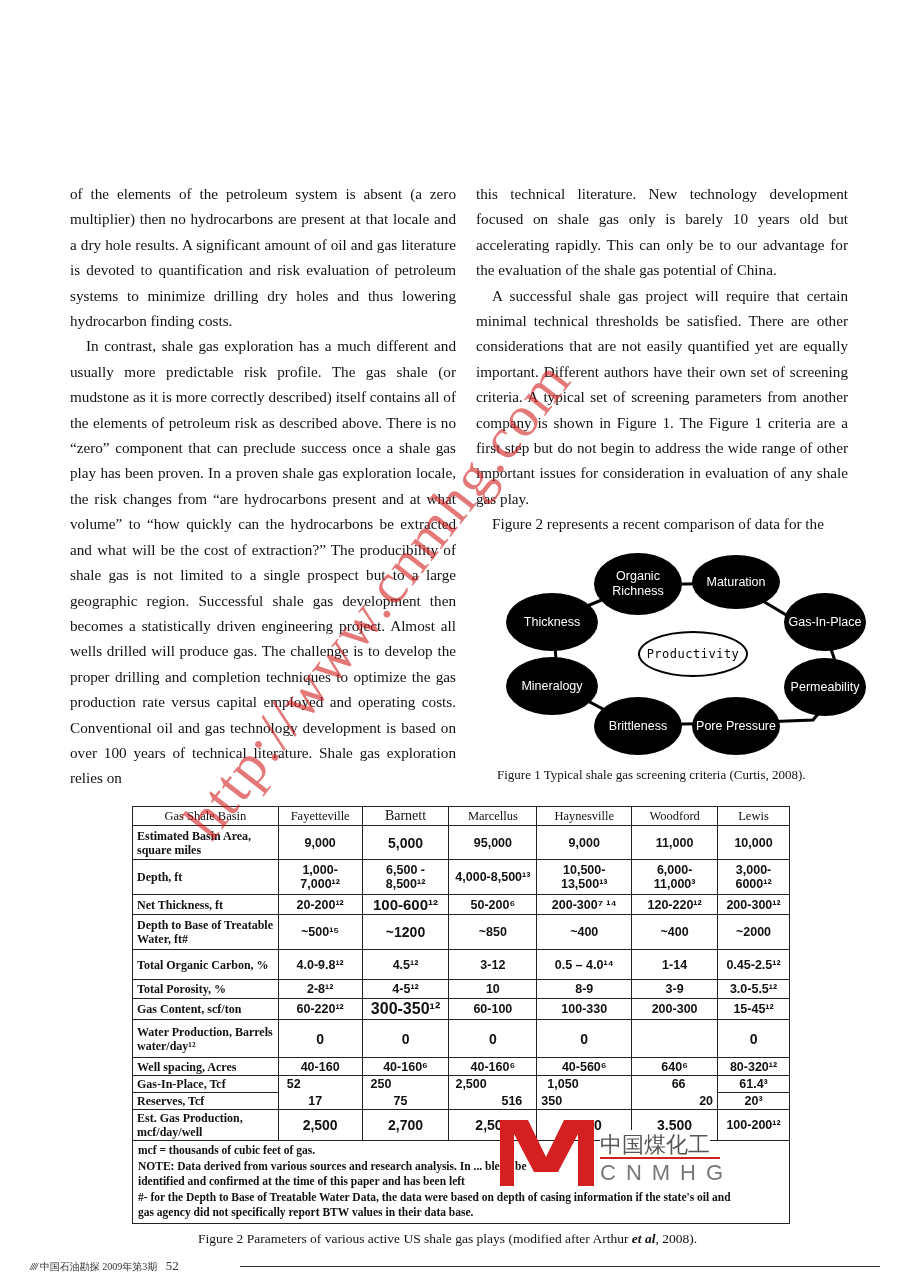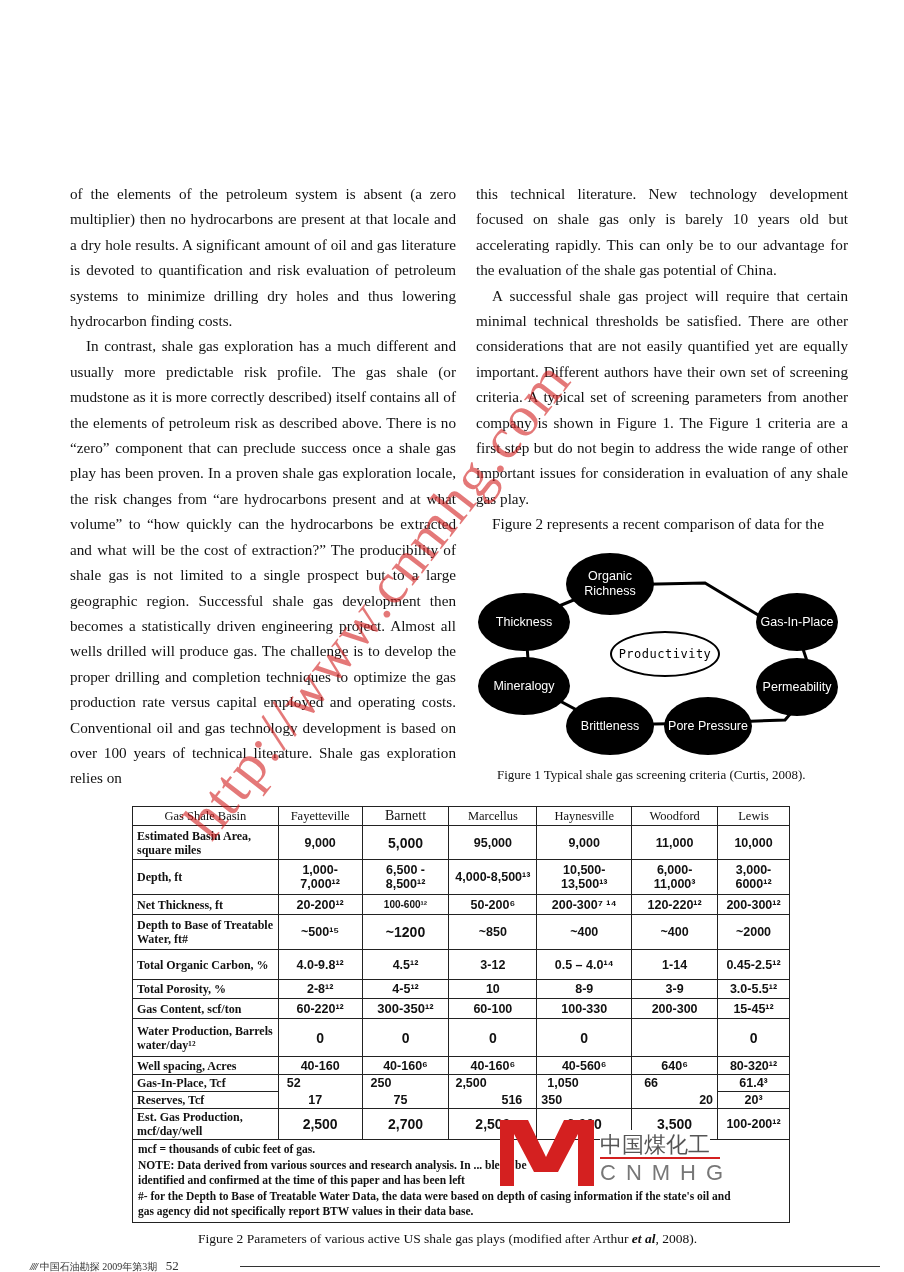--- a/index.html
+++ b/index.html
@@ -3,21 +3,21 @@
 <meta charset="utf-8">
 <style>
   html, body { margin:0; padding:0; }
   body { width:904px; height:1272px; background:#fff; position:relative; overflow:hidden;
          font-family:"Liberation Serif", serif; color:#111; }
   .col { position:absolute; font-size:15.2px; line-height:25.4px; text-align:justify; }
   .col p { margin:0; }
   .col p.indent { text-indent:16px; }
   #col-left { left:70px; top:181px; width:386px; }
   #col-right { left:476px; top:181px; width:372px; }
-  .fig1 { position:absolute; left:470px; top:545px; width:390px; height:215px; }
+  .fig1 { position:absolute; left:498px; top:545px; width:390px; height:215px; }
   .node { position:absolute; background:#000; color:#fff; border-radius:50%;
           font-family:"Liberation Sans", sans-serif; font-size:12.5px; display:flex;
           align-items:center; justify-content:center; text-align:center; line-height:15px; }
   .center-node { position:absolute; background:#fff; color:#000; border:2px solid #000; border-radius:50%;
           font-family:"DejaVu Sans Mono", monospace; font-size:12px; display:flex; align-items:center; justify-content:center; letter-spacing:0.5px;}
   .caption { position:absolute; font-size:13px; white-space:nowrap; }
   table.params { position:absolute; left:132px; top:806px; width:658px; border-collapse:collapse;
           font-family:"DejaVu Sans", sans-serif; font-size:10.5px; font-weight:bold; }
   table.params td, table.params th { border:1.5px solid #222; padding:1px 4px; text-align:center; }
   table.params th { font-weight:normal; font-family:"Liberation Serif", serif; font-size:12.5px; height:15px; }
@@ -42,20 +42,23 @@
   <p class="indent">Figure 2 represents a recent comparison of data for the</p>
 </div>
 
 <div class="fig1">
   <svg width="390" height="215" style="position:absolute;left:0;top:0">
     <polyline points="140,40 235,38 330,95 345,140 315,175 235,178 135,180 60,140 55,75 140,40" fill="none" stroke="#000" stroke-width="3"></polyline>
   </svg>
   <div class="node" style="left:96px;top:8px;width:88px;height:62px;">
       <span>Organic Richness</span>
     </div>
+  <div class="node" style="left:194px;top:10px;width:88px;height:54px;">
+      <span>Maturation</span>
+    </div>
   <div class="node" style="left:286px;top:48px;width:82px;height:58px;">
       <span>Gas-In-Place</span>
     </div>
   <div class="node" style="left:286px;top:113px;width:82px;height:58px;">
       <span>Permeability</span>
     </div>
   <div class="node" style="left:194px;top:152px;width:88px;height:58px;">
       <span>Pore Pressure</span>
     </div>
   <div class="node" style="left:96px;top:152px;width:88px;height:58px;">
@@ -107,21 +110,21 @@
     <td class="val">1,000-7,000¹²</td>
     <td class="val">6,500 - 8,500¹²</td>
     <td class="val">4,000-8,500¹³</td>
     <td class="val">10,500-13,500¹³</td>
     <td class="val">6,000-11,000³</td>
     <td class="val">3,000-6000¹²</td>
   </tr>
   <tr style="height:20px">
     <td class="label">Net Thickness, ft</td>
     <td class="val">20-200¹²</td>
-    <td class="val" style="font-size:10px">100-600¹²</td>
+    <td class="val" style="font-size:15px">100-600¹²</td>
     <td class="val">50-200⁶</td>
     <td class="val">200-300⁷ ¹⁴</td>
     <td class="val">120-220¹²</td>
     <td class="val">200-300¹²</td>
   </tr>
   <tr style="height:35px">
     <td class="label">Depth to Base of Treatable Water, ft#</td>
     <td class="val">~500¹⁵</td>
     <td class="val" style="font-size:14px">~1200</td>
     <td class="val">~850</td>
@@ -143,21 +146,21 @@
     <td class="val">2-8¹²</td>
     <td class="val">4-5¹²</td>
     <td class="val">10</td>
     <td class="val">8-9</td>
     <td class="val">3-9</td>
     <td class="val">3.0-5.5¹²</td>
   </tr>
   <tr style="height:20px">
     <td class="label">Gas Content, scf/ton</td>
     <td class="val">60-220¹²</td>
-    <td class="val" style="font-size:13px">300-350¹²</td>
+    <td class="val" style="font-size:16px">300-350¹²</td>
     <td class="val">60-100</td>
     <td class="val">100-330</td>
     <td class="val">200-300</td>
     <td class="val">15-45¹²</td>
   </tr>
   <tr style="height:38px">
     <td class="label">Water Production, Barrels water/day¹²</td>
     <td class="val" style="font-size:14px">0</td>
     <td class="val" style="font-size:14px">0</td>
     <td class="val" style="font-size:14px">0</td>
@@ -173,21 +176,21 @@
     <td class="val">40-560⁶</td>
     <td class="val">640⁶</td>
     <td class="val">80-320¹²</td>
   </tr>
   <tr style="height:17px">
     <td class="label">Gas-In-Place, Tcf</td>
     <td class="val nb" style="text-align:left;padding-left:8px;border-bottom:none">52</td>
     <td class="val nb" style="text-align:left;padding-left:8px;border-bottom:none">250</td>
     <td class="val nb" style="text-align:left;padding-left:6px;border-bottom:none">2,500</td>
     <td class="val nb" style="text-align:left;padding-left:10px;border-bottom:none">1,050</td>
-    <td class="val nb" style="text-align:left;padding-left:12px;border-bottom:none">66</td>
+    <td class="val nb" style="text-align:center;padding-left:12px;border-bottom:none">66</td>
     <td class="val">61.4³</td>
   </tr>
   <tr style="height:17px">
     <td class="label">Reserves, Tcf</td>
     <td class="val nb" style="text-align:center;padding-right:14px">17</td>
     <td class="val nb" style="text-align:center;padding-right:14px">75</td>
     <td class="val nb" style="text-align:right;padding-right:14px">516</td>
     <td class="val nb" style="text-align:left;padding-right:18px">350</td>
     <td class="val nb" style="text-align:right;padding-right:4px">20</td>
     <td class="val">20³</td>

